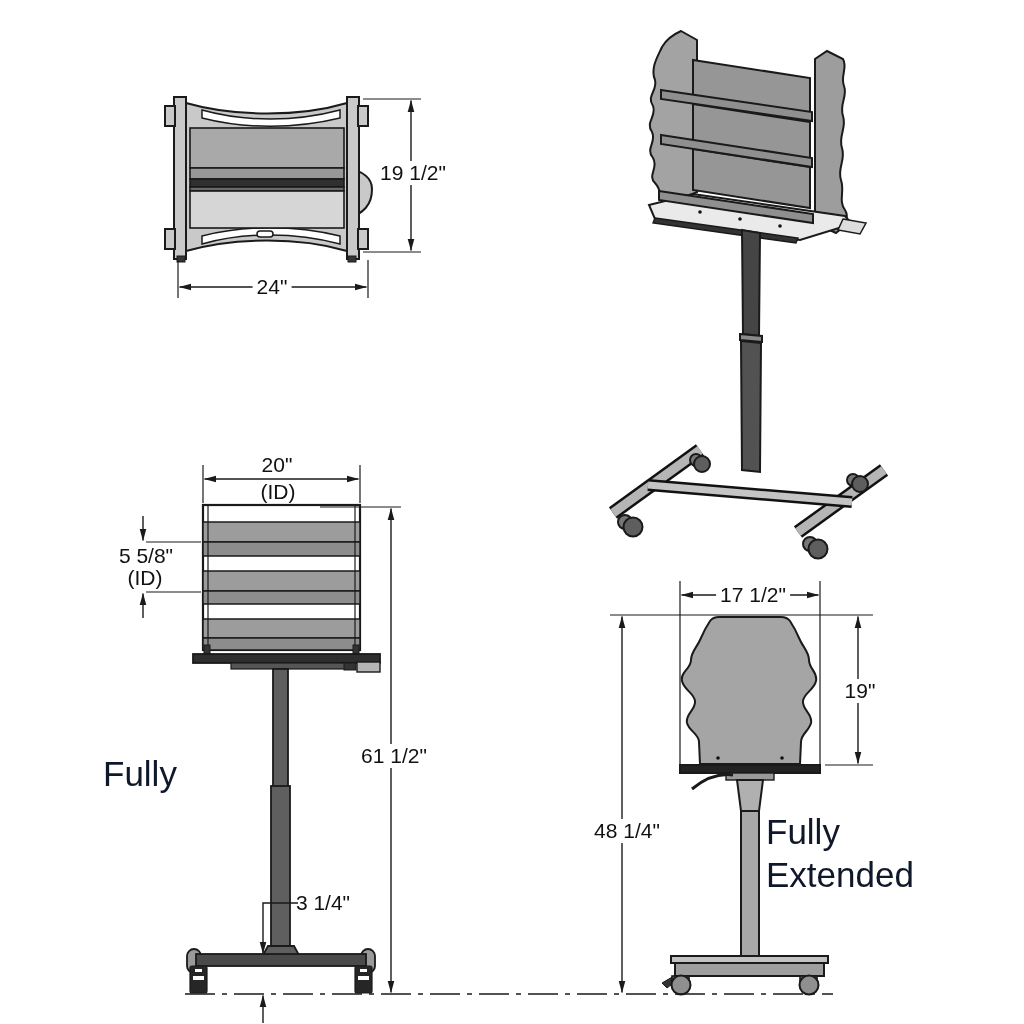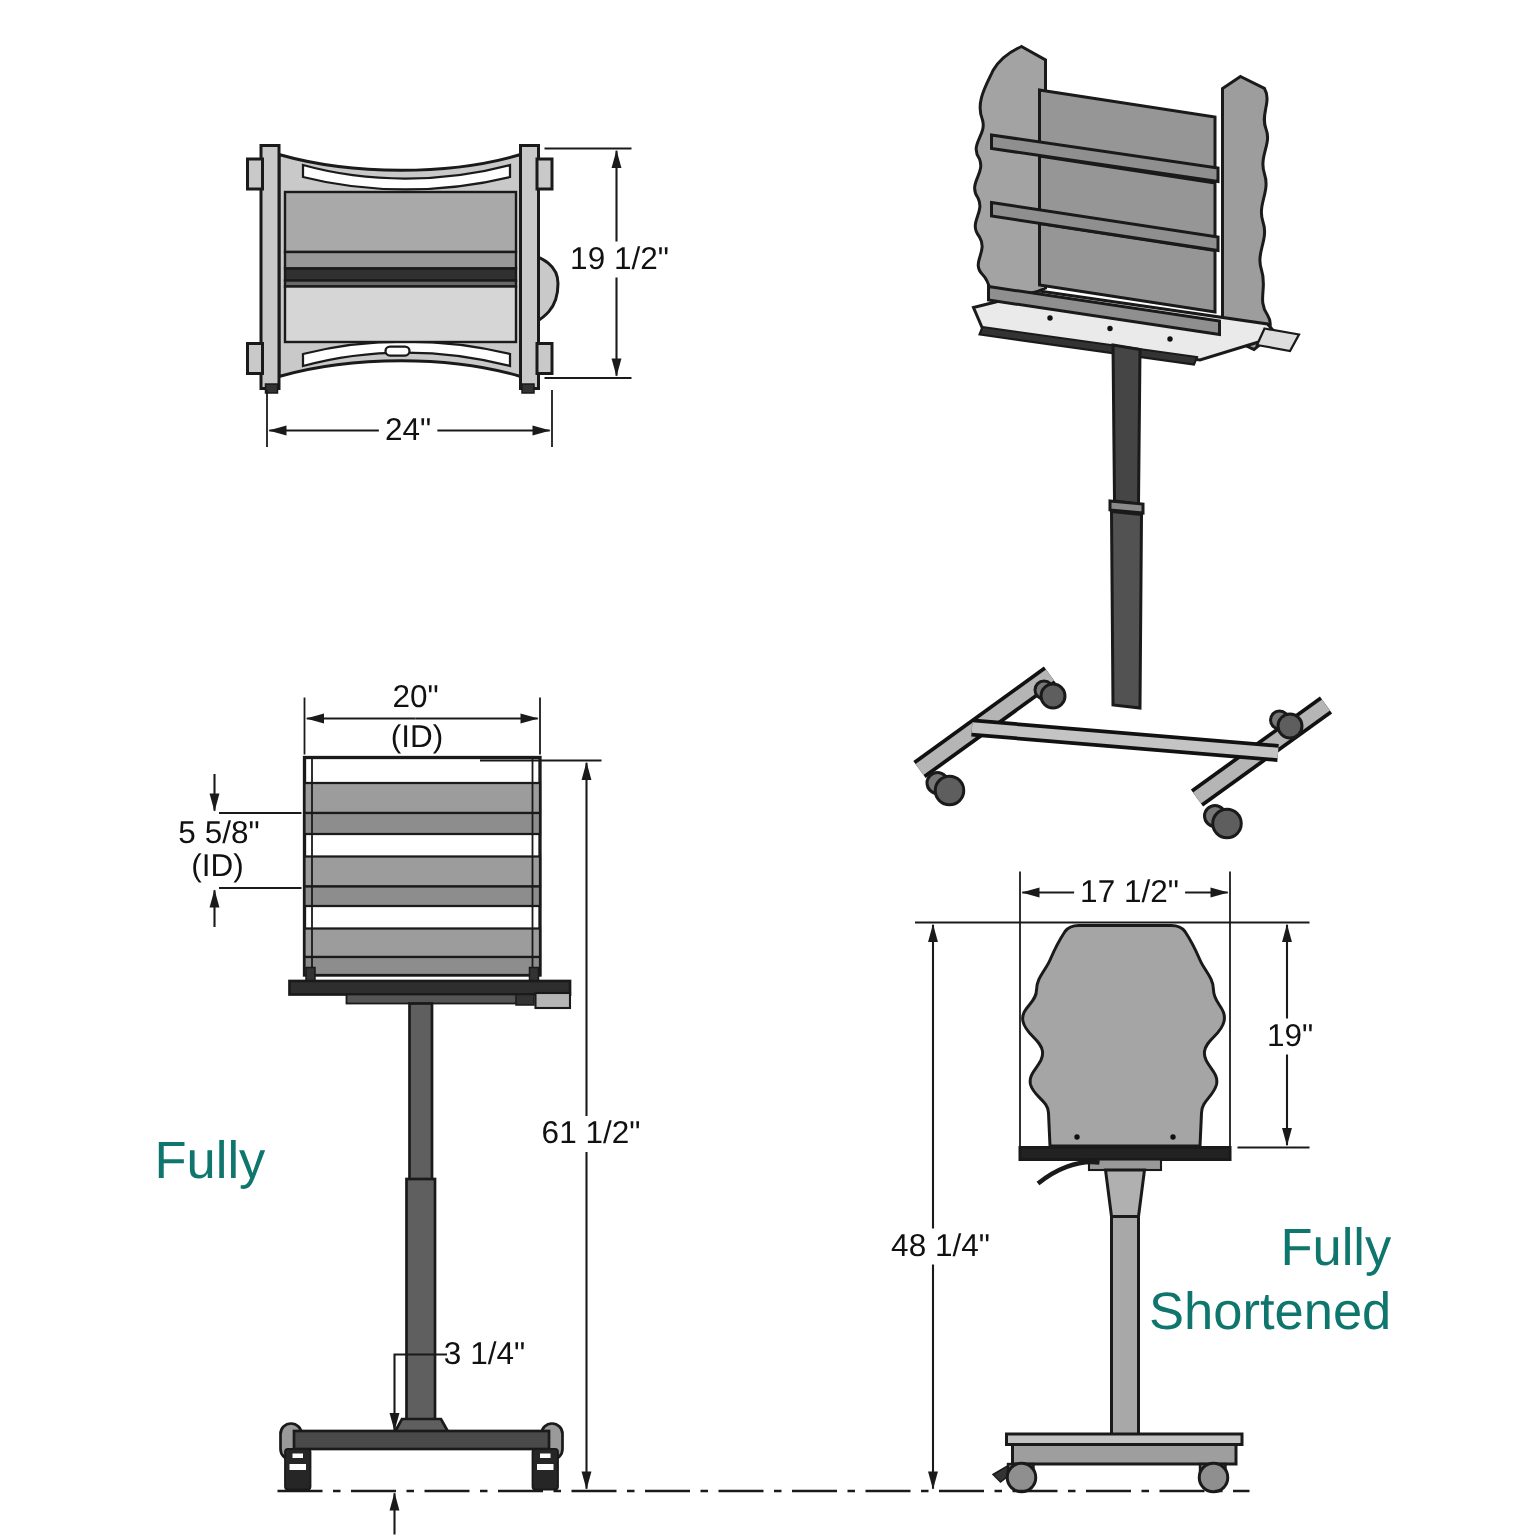--- a/index.html
+++ b/index.html
@@ -2,21 +2,21 @@
 <html><head>
 <meta charset="utf-8">
 <style>
   html,body{margin:0;padding:0;background:#ffffff;}
   #stage{position:relative;width:1024px;height:1024px;background:#ffffff;overflow:hidden;
          font-family:"Liberation Sans",sans-serif;}
   #art{position:absolute;left:0;top:0;}
   .dim{position:absolute;transform:translate(-50%,-50%);font-size:21px;color:#111;
        white-space:nowrap;letter-spacing:0px;}
   .dim.bg{background:#ffffff;padding:0 4px;}
-  .caption{position:absolute;font-size:35px;line-height:43px;color:#0f766e;white-space:nowrap;text-align:right;}
+  .caption{position:absolute;font-size:35px;line-height:43px;color:#0f172a;white-space:nowrap;}
 </style>
 </head>
 <body>
 
 <div id="stage">
 
 <svg id="art" width="1024" height="1024" viewBox="0 0 1024 1024">
   <defs>
     <marker id="arr" markerWidth="14" markerHeight="9" refX="12.5" refY="4.5" orient="auto" markerUnits="userSpaceOnUse">
       <path d="M1,1.2 L13,4.5 L1,7.8 Z" fill="#1a1a1a"></path>
@@ -233,16 +233,16 @@
 
 <span class="dim bg" style="left:753px;top:595px">17 1/2"</span>
 <span class="dim bg" style="left:860px;top:691px">19"</span>
 <span class="dim bg" style="left:627px;top:831px">48 1/4"</span>
 
 <div class="caption" style="left:103px;top:752px">
   <div>Fully</div>
 </div>
 <div class="caption" style="left:766px;top:810px">
   <div>Fully</div>
-  <div>Shortened</div>
+  <div>Extended</div>
 </div>
 
 </div>
 
 </body></html>

